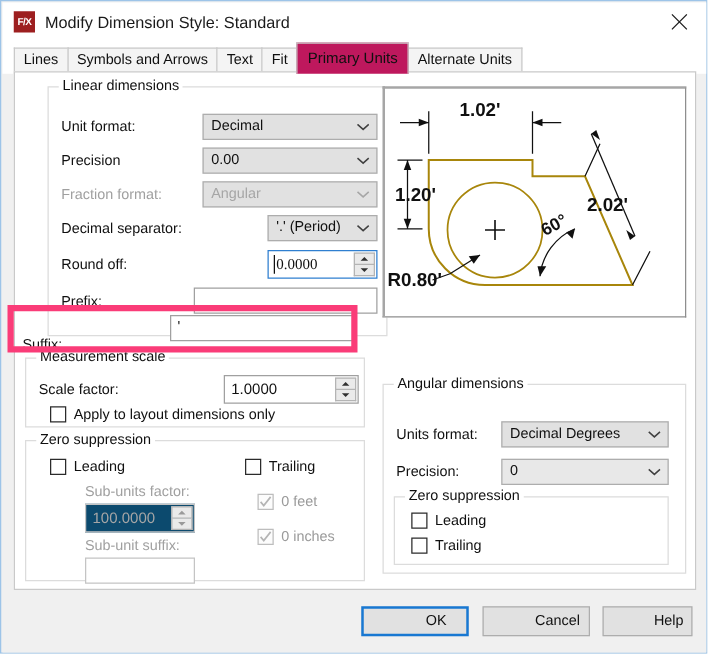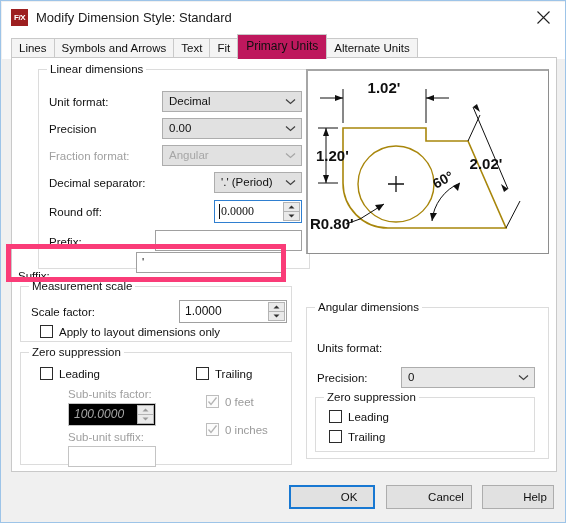--- a/index.html
+++ b/index.html
@@ -180,21 +180,21 @@
   }
 
   .spin {
     position: absolute;
     box-sizing: border-box;
     height: 23px;
     background: #ffffff;
     border: 1px solid #a0a0a0;
   }
   .spin.focused { border: 1px solid #2f7fd0; font-family: Liberation Serif, serif; }
-  .spin.disabled { background: #000000; border-color: #c4c4c4; font-style: italic; }
+  .spin.disabled { background: #0c4a6e; border-color: #c4c4c4; }
   .spin .val {
     position: absolute;
     left: 5px; top: 0;
     line-height: 21px;
     font-size: 12px;
     color: #101010;
     white-space: nowrap;
   }
   .spin.disabled .val { color: #a6a6a6; }
   .spin .caret {
@@ -509,20 +509,28 @@
         <path d="M76 133 L67 134 L71 140 Z" fill="#101010"></path>
         <path d="M38 153 L52 148" stroke="#101010" stroke-width="1"></path>
         <text x="2" y="158" font-family="Liberation Sans, sans-serif" font-size="15" font-weight="bold" fill="#101010">R0.80'</text>
       </svg>
     </div>
 
     <div class="group" style="left:294px; top:249px; width:243px; height:152px;">
       <div class="legend">Angular dimensions</div>
 
       <div class="lbl" style="left:10px; top:34px;">Units format:</div>
+      <div class="combo" style="left:94px; top:29px; width:134px;">
+        <span class="val">Decimal Degrees</span>
+        <span class="chev">
+          <svg width="11" height="7" viewBox="0 0 11 7">
+              <path d="M1 1.5 L5.5 5.5 L10 1.5" stroke="#404040" stroke-width="1.2" fill="none"></path>
+            </svg>
+        </span>
+      </div>
 
       <div class="lbl" style="left:10px; top:64px;">Precision:</div>
       <div class="combo" style="left:94px; top:59px; width:134px; background:#e8e8e8;">
         <span class="val">0</span>
         <span class="chev">
           <svg width="11" height="7" viewBox="0 0 11 7">
               <path d="M1 1.5 L5.5 5.5 L10 1.5" stroke="#404040" stroke-width="1.2" fill="none"></path>
             </svg>
         </span>
       </div>

